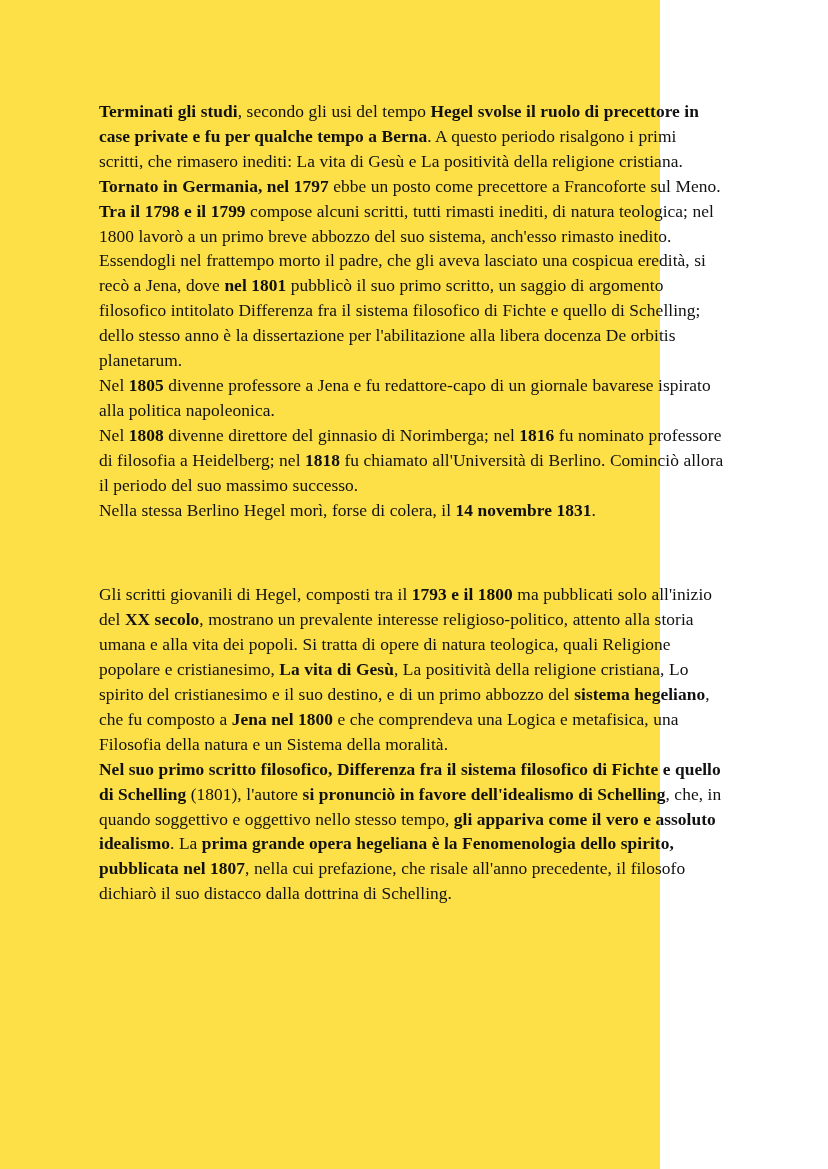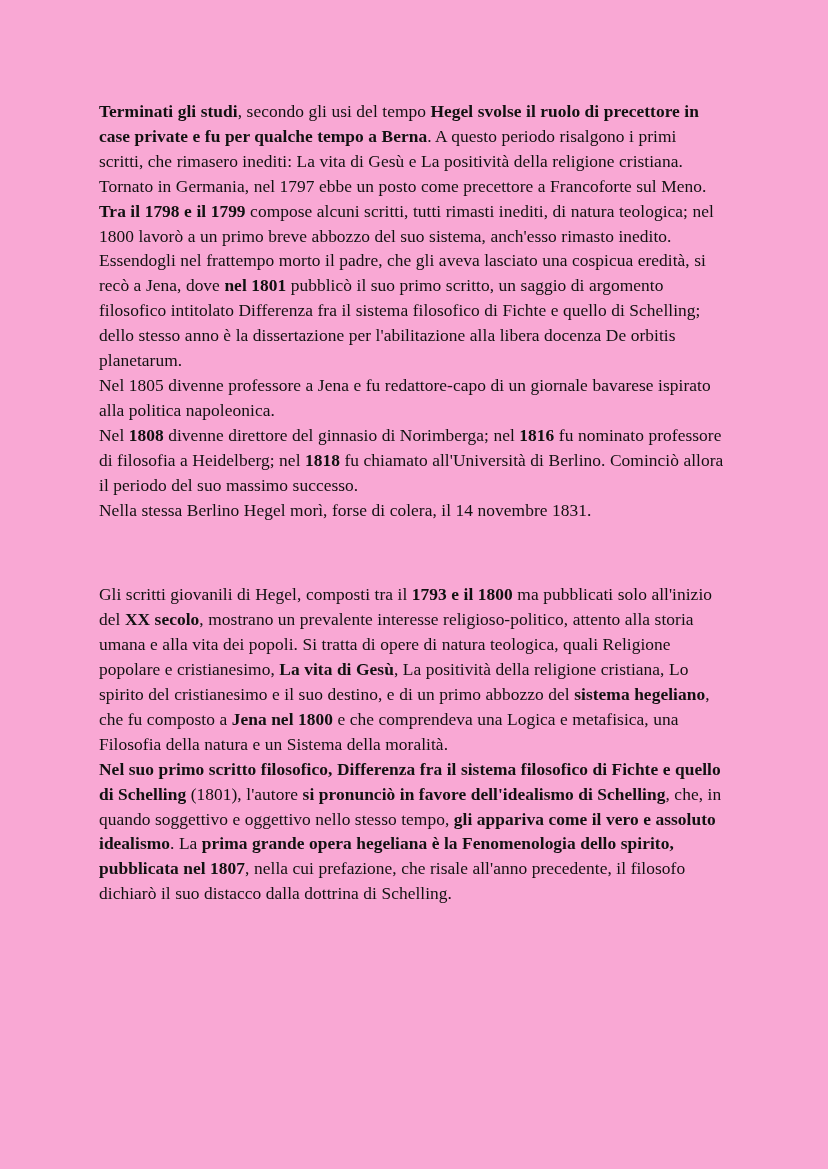--- a/index.html
+++ b/index.html
@@ -11,23 +11,23 @@
   body {
     width: 828px;
     height: 1169px;
     overflow: hidden;
     font-family: "Liberation Serif", "DejaVu Serif", serif;
     color: #111111;
     -webkit-font-smoothing: antialiased;
   }
   .page {
     position: relative;
-    width: 828px;
+    width: 660px;
     height: 1169px;
-    background: #f9a8d4;
+    background: #fde047;
     box-sizing: border-box;
   }
   .content {
     position: absolute;
     left: 99px;
     top: 99px;
     width: 626px;
   }
   .para {
     font-size: 17.4px;
@@ -52,30 +52,30 @@
   .gap-after-heading  { height: 31px; }
 </style>
 </head>
 <body>
 
 <div class="page">
   <div class="content">
 
     <p class="para"><span style="font-weight: bold;">Terminati gli studi</span><span>, secondo gli usi del tempo </span><span style="font-weight: bold;">Hegel svolse il ruolo di precettore in case private e fu per qualche tempo a Berna</span><span>. A questo periodo risalgono i primi scritti, che rimasero inediti: La vita di Gesù e La positività della religione cristiana.</span></p>
 
-    <p class="para"><span style="font-weight: normal;">Tornato in Germania, nel 1797</span><span> ebbe un posto come precettore a Francoforte sul Meno.</span></p>
+    <p class="para"><span style="font-weight: bold;">Tornato in Germania, nel 1797</span><span> ebbe un posto come precettore a Francoforte sul Meno.</span></p>
 
     <p class="para"><span style="font-weight: bold;">Tra il 1798 e il 1799</span><span> compose alcuni scritti, tutti rimasti inediti, di natura teologica; nel 1800 lavorò a un primo breve abbozzo del suo sistema, anch'esso rimasto inedito. Essendogli nel frattempo morto il padre, che gli aveva lasciato una cospicua eredità, si recò a Jena, dove </span><span style="font-weight: bold;">nel 1801</span><span> pubblicò il suo primo scritto, un saggio di argomento filosofico intitolato Differenza fra il sistema filosofico di Fichte e quello di Schelling; dello stesso anno è la dissertazione per l'abilitazione alla libera docenza De orbitis planetarum.</span></p>
 
 
-    <p class="para"><span>Nel </span><span style="font-weight: normal;">1805</span><span> divenne professore a Jena e fu redattore-capo di un giornale bavarese ispirato alla politica napoleonica.</span></p>
+    <p class="para"><span>Nel </span><span style="font-weight: bold;">1805</span><span> divenne professore a Jena e fu redattore-capo di un giornale bavarese ispirato alla politica napoleonica.</span></p>
 
     <p class="para"><span>Nel </span><span style="font-weight: bold;">1808</span><span> divenne direttore del ginnasio di Norimberga; nel </span><span style="font-weight: bold;">1816</span><span> fu nominato professore di filosofia a Heidelberg; nel </span><span style="font-weight: bold;">1818</span><span> fu chiamato all'Università di Berlino. Cominciò allora il periodo del suo massimo successo.</span></p>
 
-    <p class="para"><span>Nella stessa Berlino Hegel morì, forse di colera, il </span><span style="font-weight: normal;">14 novembre 1831</span><span>.</span></p>
+    <p class="para"><span>Nella stessa Berlino Hegel morì, forse di colera, il </span><span style="font-weight: bold;">14 novembre 1831</span><span>.</span></p>
 
     <div class="gap-before-heading"></div>
 
 
     <div class="gap-after-heading"></div>
 
     <p class="para"><span>Gli scritti giovanili di Hegel, composti tra il </span><span style="font-weight: bold;">1793 e il 1800</span><span> ma pubblicati solo all'inizio del </span><span style="font-weight: bold;">XX secolo</span><span>, mostrano un prevalente interesse religioso-politico, attento alla storia umana e alla vita dei popoli. Si tratta di opere di natura teologica, quali Religione popolare e cristianesimo, </span><span style="font-weight: bold;">La vita di Gesù</span><span>, La positività della religione cristiana, Lo spirito del cristianesimo e il suo destino, e di un primo abbozzo del </span><span style="font-weight: bold;">sistema hegeliano</span><span>, che fu composto a </span><span style="font-weight: bold;">Jena nel 1800</span><span> e che comprendeva una Logica e metafisica, una Filosofia della natura e un Sistema della moralità.</span></p>
 
     <p class="para"><span style="font-weight: bold;">Nel suo primo scritto filosofico, Differenza fra il sistema filosofico di Fichte e quello di Schelling</span><span> (1801), l'autore </span><span style="font-weight: bold;">si pronunciò in favore dell'idealismo di Schelling</span><span>, che, in quando soggettivo e oggettivo nello stesso tempo, </span><span style="font-weight: bold;">gli appariva come il vero e assoluto idealismo</span><span>. La </span><span style="font-weight: bold;">prima grande opera hegeliana è la Fenomenologia dello spirito, pubblicata nel 1807</span><span>, nella cui prefazione, che risale all'anno precedente, il filosofo dichiarò il suo distacco dalla dottrina di Schelling.</span></p>
 

